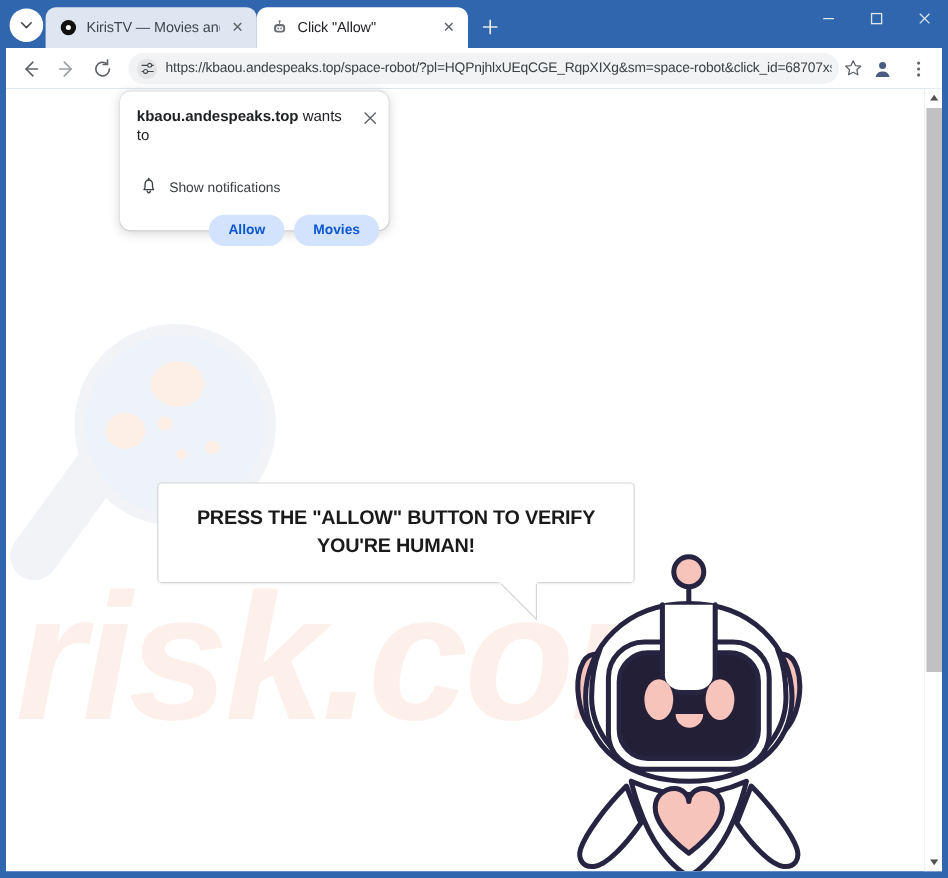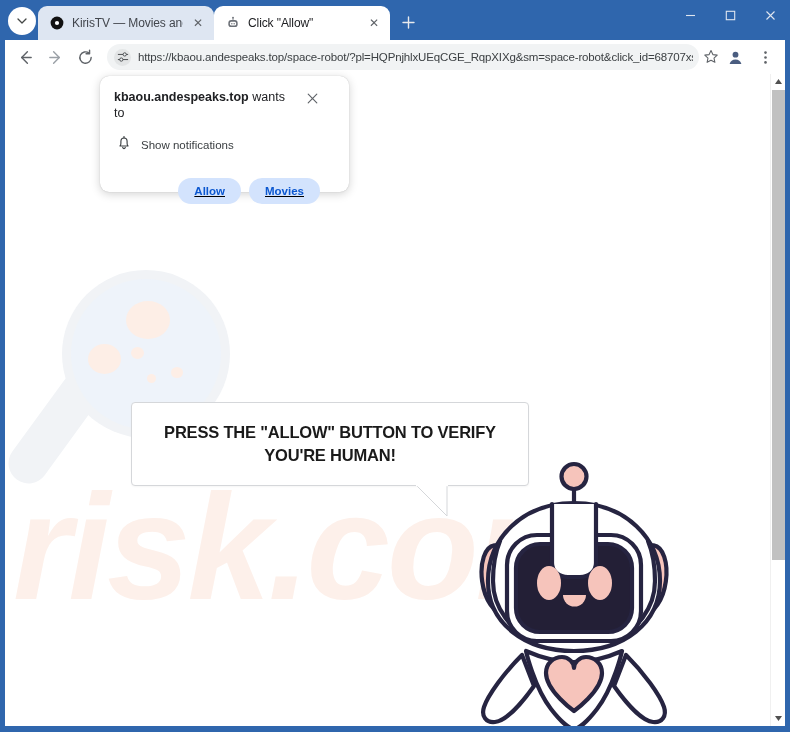--- a/index.html
+++ b/index.html
@@ -275,25 +275,25 @@
     left: 1px; top: 16px;
     width: 13px; height: 470px;
     background: #c1c1c1;
     border-radius: 0;
   }
 
   
   .perm-dialog {
     position: absolute;
     left: 100px; top: 76px;
-    width: 249px; height: 116px;
+    width: 224px; height: 116px;
     background: #ffffff;
     border-radius: 9px;
     box-shadow: 0 2px 10px rgba(0,0,0,0.18), 0 0 1px rgba(0,0,0,0.25);
-    padding: 14px 29px 0 14px;
+    padding: 14px 8px 0 14px;
     z-index: 40;
   }
   .perm-head {
     display: flex;
     align-items: flex-start;
     justify-content: space-between;
     gap: 8px;
   }
   .perm-title {
     font-size: 12.5px;
@@ -305,30 +305,29 @@
     width: 16px; height: 16px;
     display: flex; align-items: center; justify-content: center;
     color: #5f6368; font-size: 13px;
     flex: 0 0 auto;
     margin-top: 0px;
   }
   .perm-row {
     display: flex;
     align-items: center;
     gap: 10px;
-    margin-top: 14px;
+    margin-top: 26px;
     padding-left: 3px;
   }
   .perm-row-label { font-size: 11.5px; color: #3c4043; }
   .perm-actions {
     display: flex;
     justify-content: flex-end;
     gap: 8px;
-    margin-top: 24px;
-    text-decoration: underline;
+    margin-top: 12px;
   }
   .pillbtn {
     background: #d3e3fd;
     color: #0b57d0;
     border: none;
     border-radius: 16px;
     font-size: 11.5px;
     font-family: "Liberation Sans", sans-serif;
     font-weight: bold;
     padding: 0 16px;

